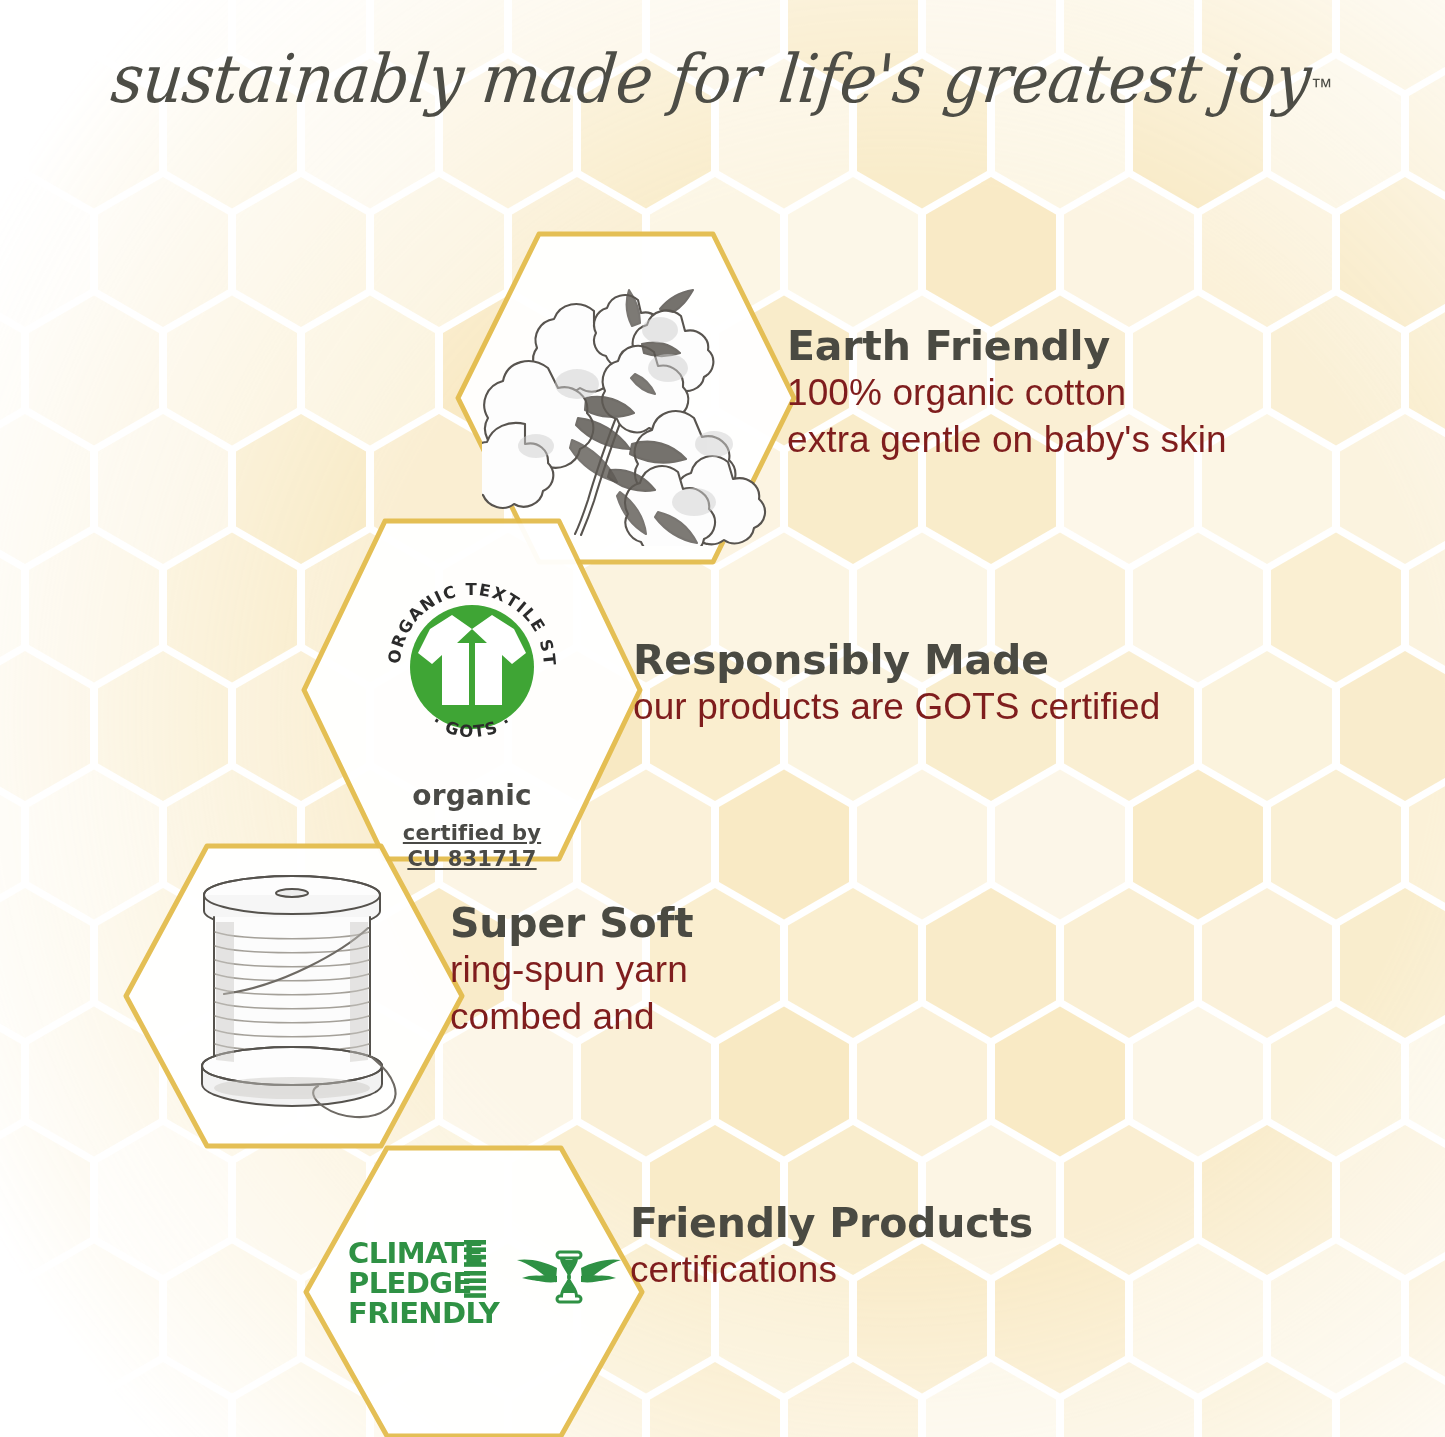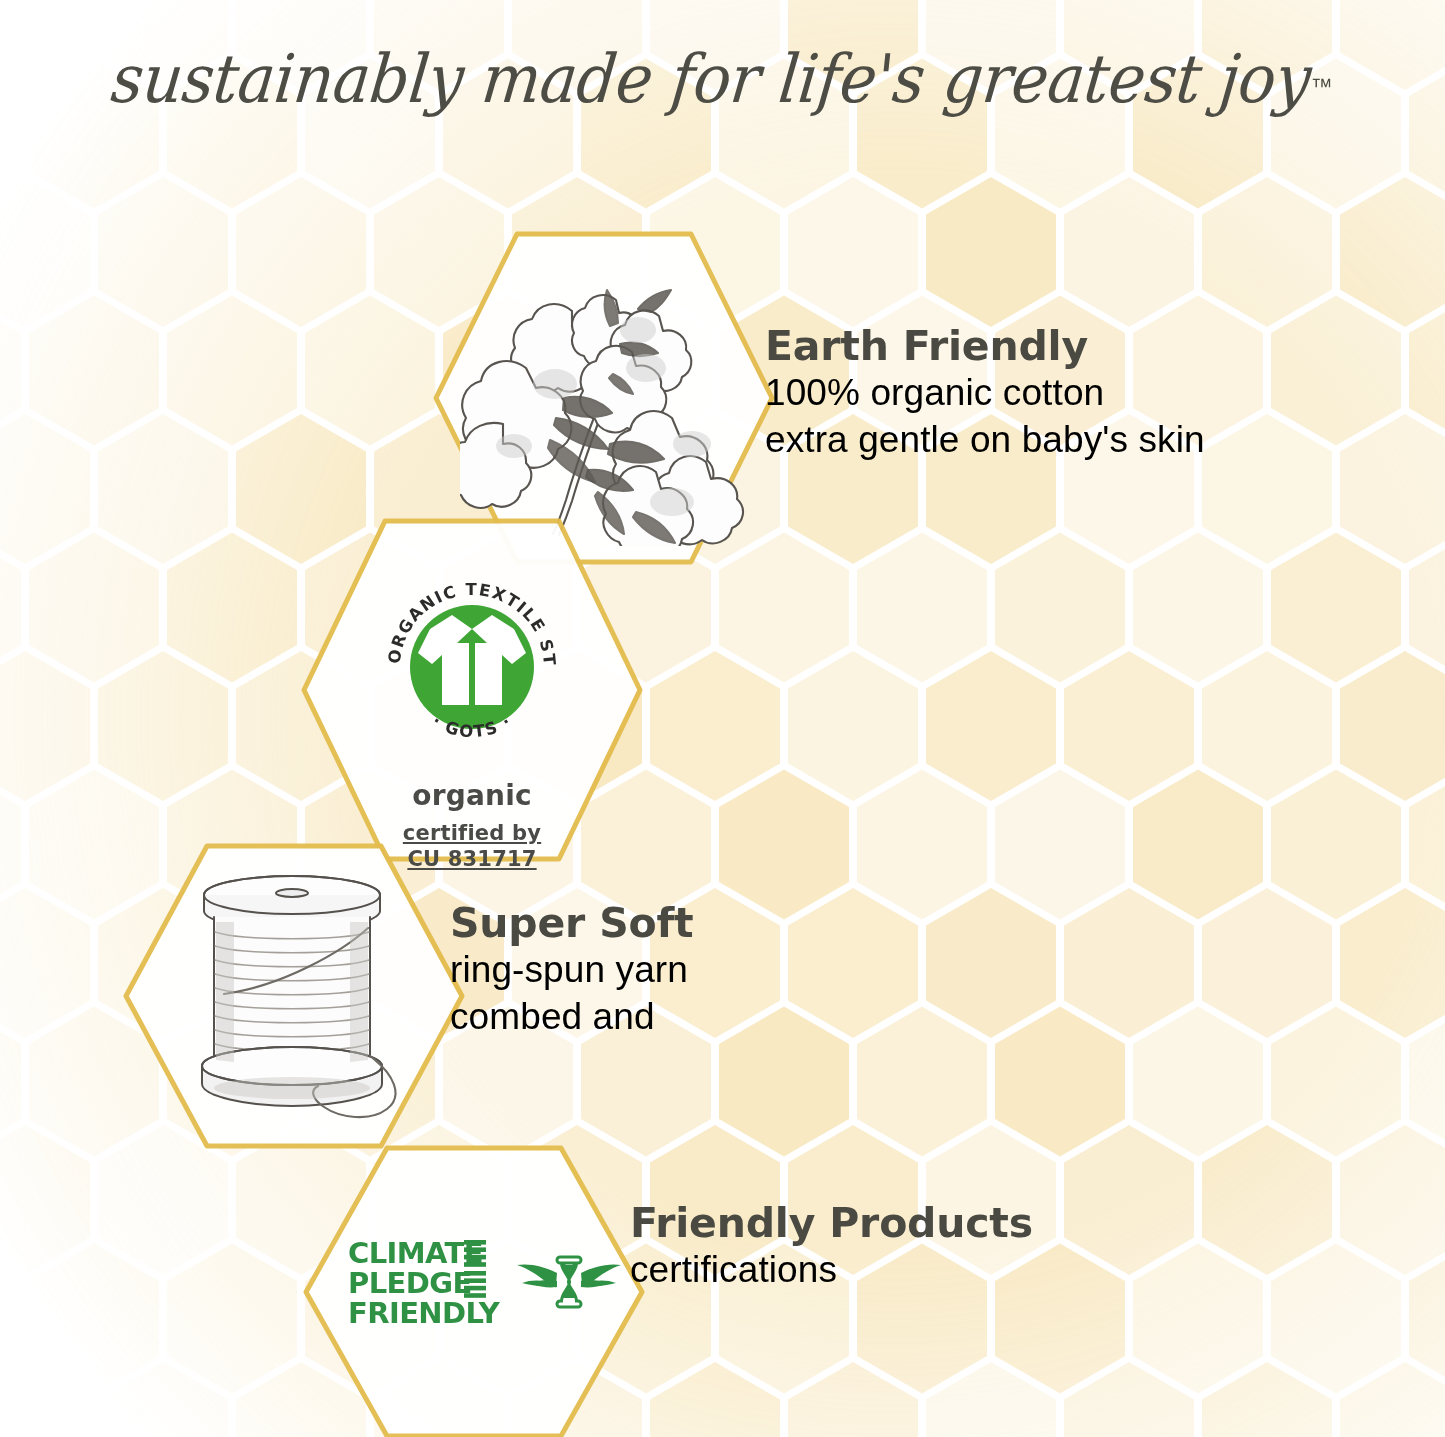--- a/index.html
+++ b/index.html
@@ -53,42 +53,42 @@
     font-size:41px;
     color:#4a4a42;
     line-height:1.14;
     letter-spacing:-0.2px;
     white-space:nowrap;
   }
   .fsub{
     font-family:"Liberation Sans", sans-serif;
     font-weight:400;
     font-size:37px;
-    color:#000000;
+    color:#7f1d1d;
     line-height:1.27;
     letter-spacing:0.1px;
     white-space:nowrap;
   }
 
   
   #gots-block{position:absolute;text-align:center;}
   #gots-seal{position:relative;width:196px;height:196px;margin:0 auto;}
   #gots-organic{
     font-family:"DejaVu Sans", sans-serif;
     font-weight:700;font-size:28px;color:#4a4a46;
     margin-top:14px;letter-spacing:0.2px;
   }
   #gots-certby{
     font-family:"DejaVu Sans", sans-serif;
     font-weight:700;font-size:21px;color:#4a4a46;
     margin-top:9px;line-height:1.22;letter-spacing:0.2px;text-decoration:underline;
   }
 
   
-  #cpf-block{position:absolute;display:flex;align-items:center;gap:16px;}
+  #cpf-block{position:absolute;display:flex;gap:16px;}
   #cpf-words{
     font-family:"DejaVu Sans", sans-serif;
     font-weight:700;
     font-size:29px;
     line-height:1.04;
     letter-spacing:-0.6px;
     color:#2f9144;
     text-align:left;
     position:relative;
   }
@@ -282,21 +282,21 @@
         <polygon points="1129.0,1362.0 1194.0,1399.5 1194.0,1474.5 1129.0,1512.0 1064.0,1474.5 1064.0,1399.5" fill="#F7E5B8" opacity="0.57"></polygon>
         <polygon points="1267.0,1362.0 1332.0,1399.5 1332.0,1474.5 1267.0,1512.0 1202.0,1474.5 1202.0,1399.5" fill="#F7E5B8" opacity="0.75"></polygon>
         <polygon points="1405.0,1362.0 1470.0,1399.5 1470.0,1474.5 1405.0,1512.0 1340.0,1474.5 1340.0,1399.5" fill="#F7E5B8" opacity="0.66"></polygon>
       </g>
   </svg>
 
   <div id="headline">
     <span id="headline-text">sustainably made for life's greatest joy</span><span id="headline-tm">™</span>
   </div>
 
-  <div class="feature" style="left:430px;top:228px;width:940px;height:340px;">
+  <div class="feature" style="left:452px;top:228px;width:940px;height:340px;">
 
     <div class="hexwrap">
       <svg width="348" height="340" viewBox="0 0 348 340">
         <polygon points="87,6 261,6 342,170 261,334 87,334 6,170" fill="#ffffff" stroke="#E3BC4D" stroke-width="5" stroke-linejoin="round" opacity="0.95"></polygon>
       </svg>
     </div>
 
     <svg class="hexwrap" style="left:30px;top:28px;" width="290" height="290" viewBox="0 0 290 290">
       <g fill="none" stroke="#58544f" stroke-width="2.1" stroke-linecap="round" stroke-linejoin="round">
 
@@ -387,20 +387,24 @@
           </g>
         </svg>
       </div>
       <div id="gots-organic">organic</div>
       <div id="gots-certby">
         <div>certified by</div>
         <div>CU 831717</div>
       </div>
     </div>
 
+    <div class="ftext" style="left:335px;top:122px;">
+      <div class="ftitle">Responsibly Made</div>
+      <div class="fsub">our products are GOTS certified</div>
+    </div>
   </div>
 
   <div class="feature" style="left:120px;top:840px;width:980px;height:310px;">
 
     <div class="hexwrap">
       <svg width="348" height="312" viewBox="0 0 348 312">
         <polygon points="87,6 261,6 342,156 261,306 87,306 6,156" fill="#ffffff" stroke="#E3BC4D" stroke-width="5" stroke-linejoin="round" opacity="0.95"></polygon>
       </svg>
     </div>
 

